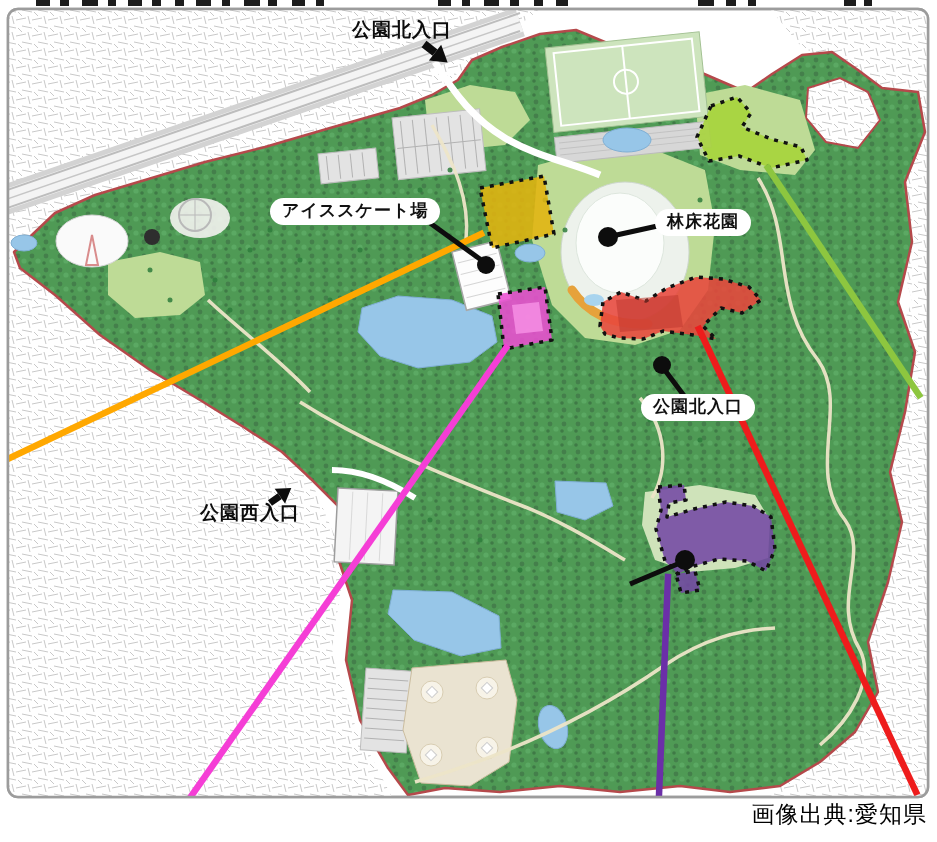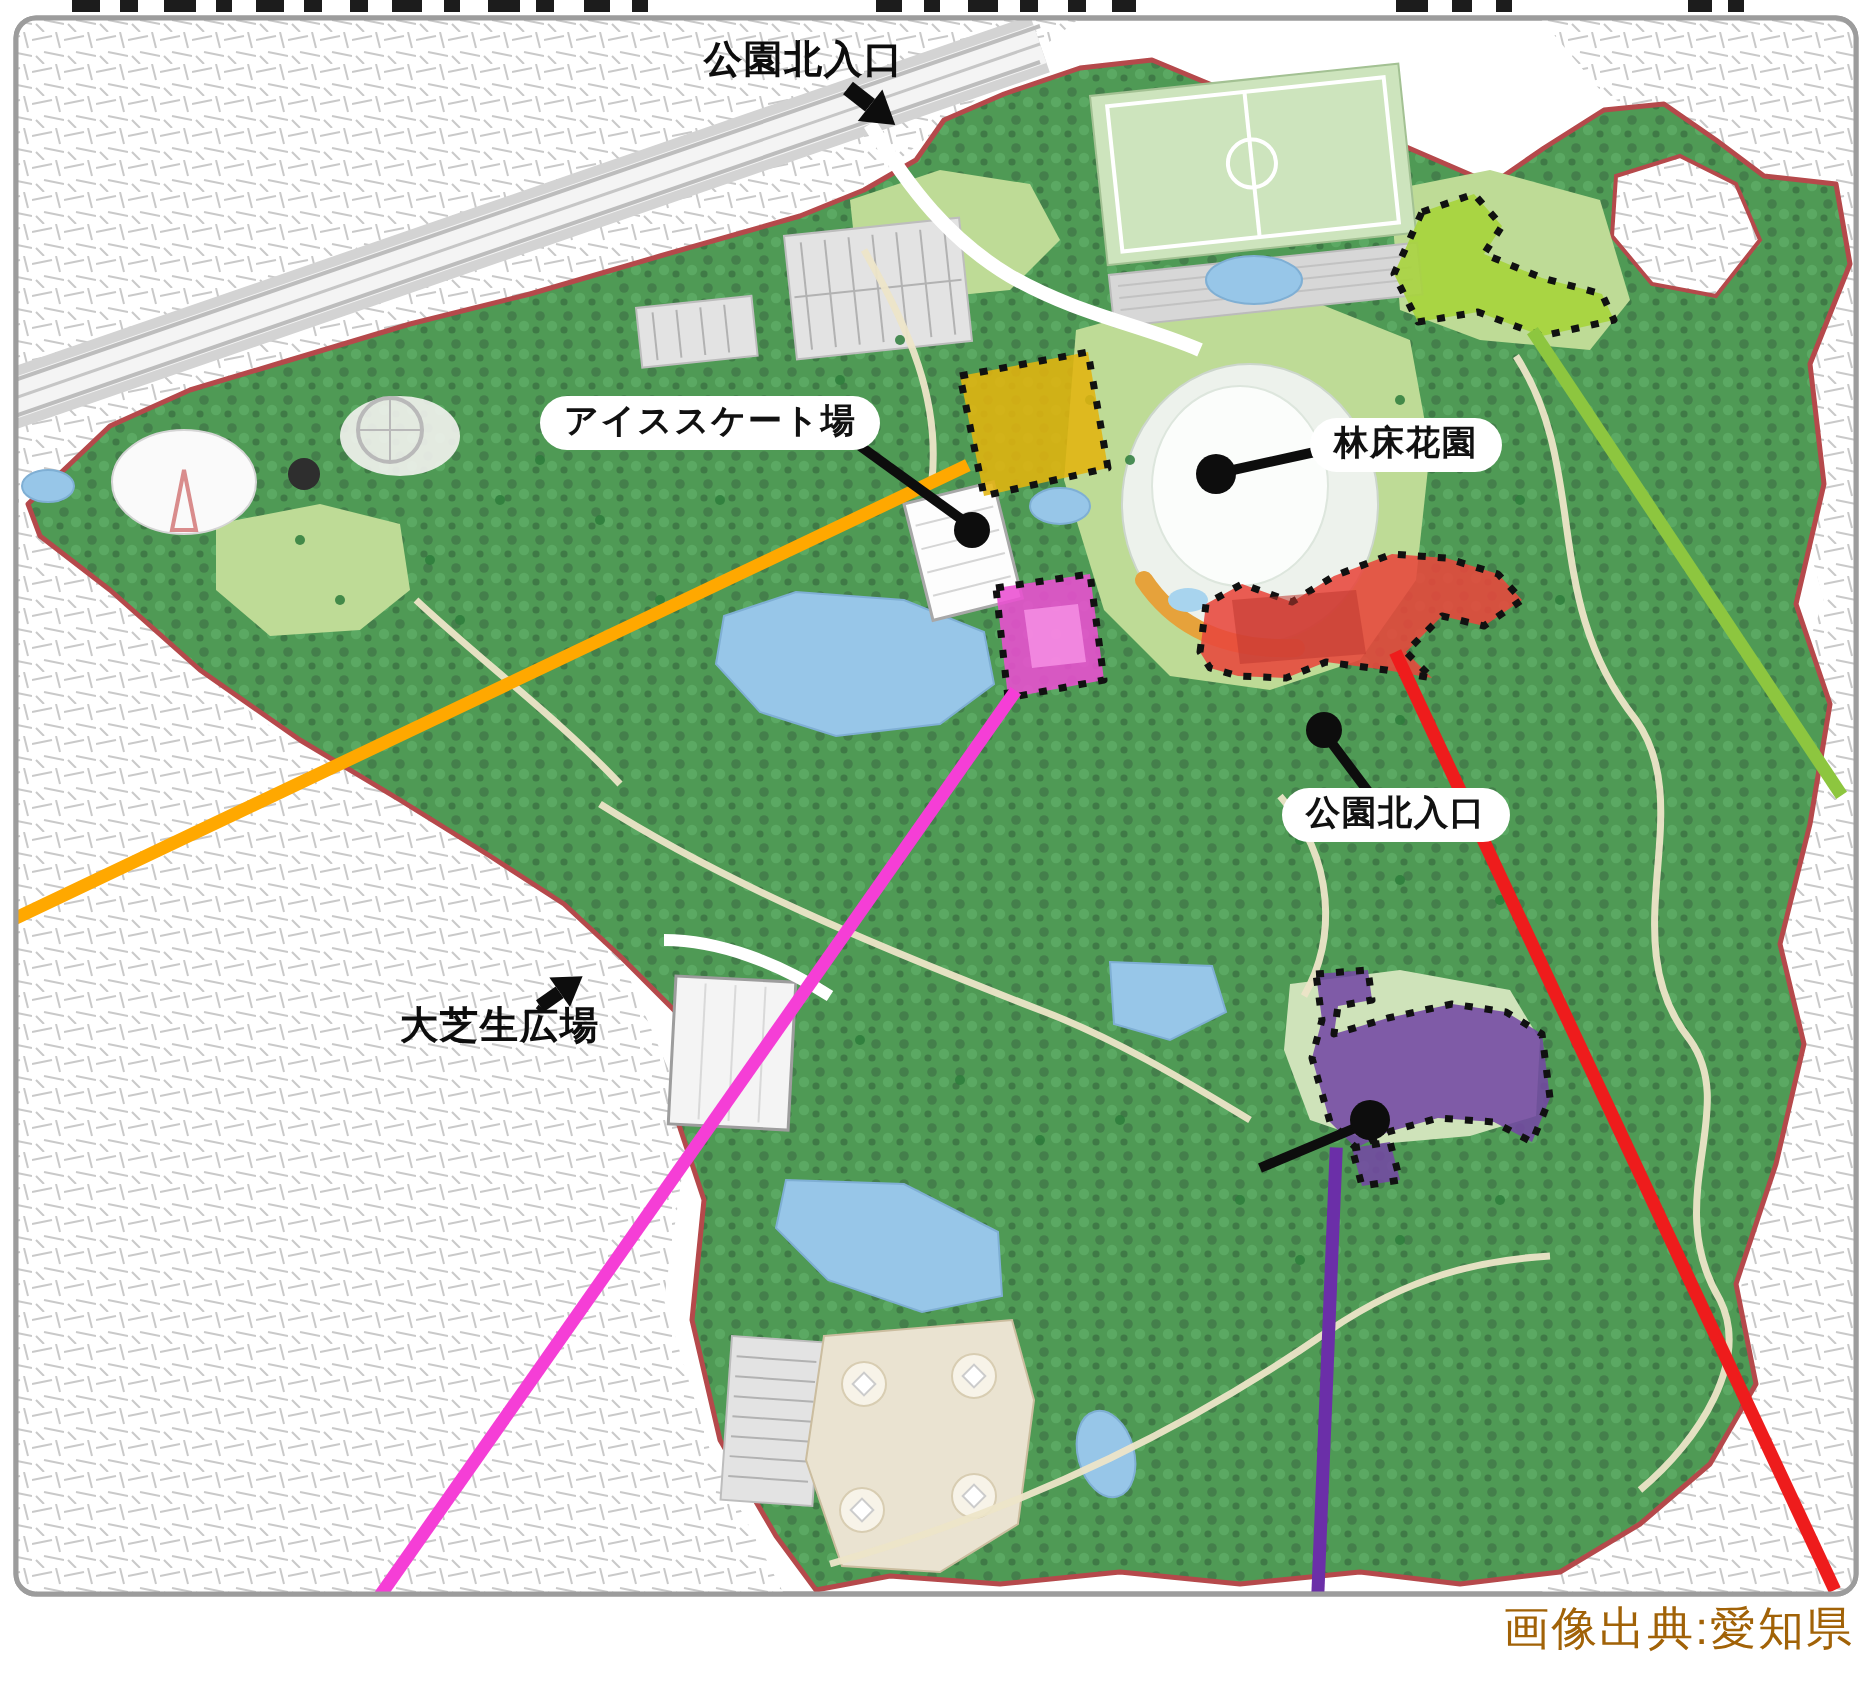--- a/index.html
+++ b/index.html
@@ -4,21 +4,21 @@
 <style>
   html,body{margin:0;padding:0;background:#fff;}
   body{font-family:"Liberation Sans","DejaVu Sans",sans-serif;}
   #stage{position:relative;width:937px;height:842px;background:#fff;overflow:hidden;}
   #mapsvg{position:absolute;left:0;top:0;}
   .pill{position:absolute;background:#fff;border-radius:14px;padding:2px 12px;
         font-size:17px;font-weight:700;color:#111;white-space:nowrap;letter-spacing:1px;
         line-height:1.35;}
   .entlabel{position:absolute;font-size:19px;font-weight:700;color:#0d0d0d;
         white-space:nowrap;letter-spacing:1px;}
-  .caption{position:absolute;right:10px;top:799px;font-size:23px;color:#a16207;
+  .caption{position:absolute;right:10px;top:799px;font-size:23px;color:#000000;
         letter-spacing:1px;}
 </style>
 </head>
 <body>
 
 <div id="stage">
 
 <svg id="mapsvg" width="937" height="842" viewBox="0 0 937 842">
   <defs>
     <pattern id="urbanP" width="16" height="16" patternUnits="userSpaceOnUse">
@@ -283,21 +283,21 @@
     <g transform="translate(270,503) rotate(-35)" fill="#0d0d0d">
       <rect x="0" y="-3.5" width="12" height="7"></rect>
           <polygon points="12,-9 26,0 12,9"></polygon>
     </g>
   </g>
 
   <rect x="8" y="9" width="920" height="788" rx="10" fill="none" stroke="#9c9c9c" stroke-width="2.5"></rect>
 </svg>
 
 <div class="entlabel" style="left:352px;top:17px;">公園北入口</div>
-<div class="entlabel" style="left:200px;top:500px;">大芝生広場</div>
+<div class="entlabel" style="left:200px;top:500px;">公園西入口</div>
 
 <div class="pill" style="left:270px;top:198px;">アイススケート場</div>
 <div class="pill" style="left:655px;top:209px;">林床花園</div>
 <div class="pill" style="left:641px;top:394px;">公園北入口</div>
 
 <div class="caption">画像出典:愛知県</div>
 
 </div>
 
 </body></html>

